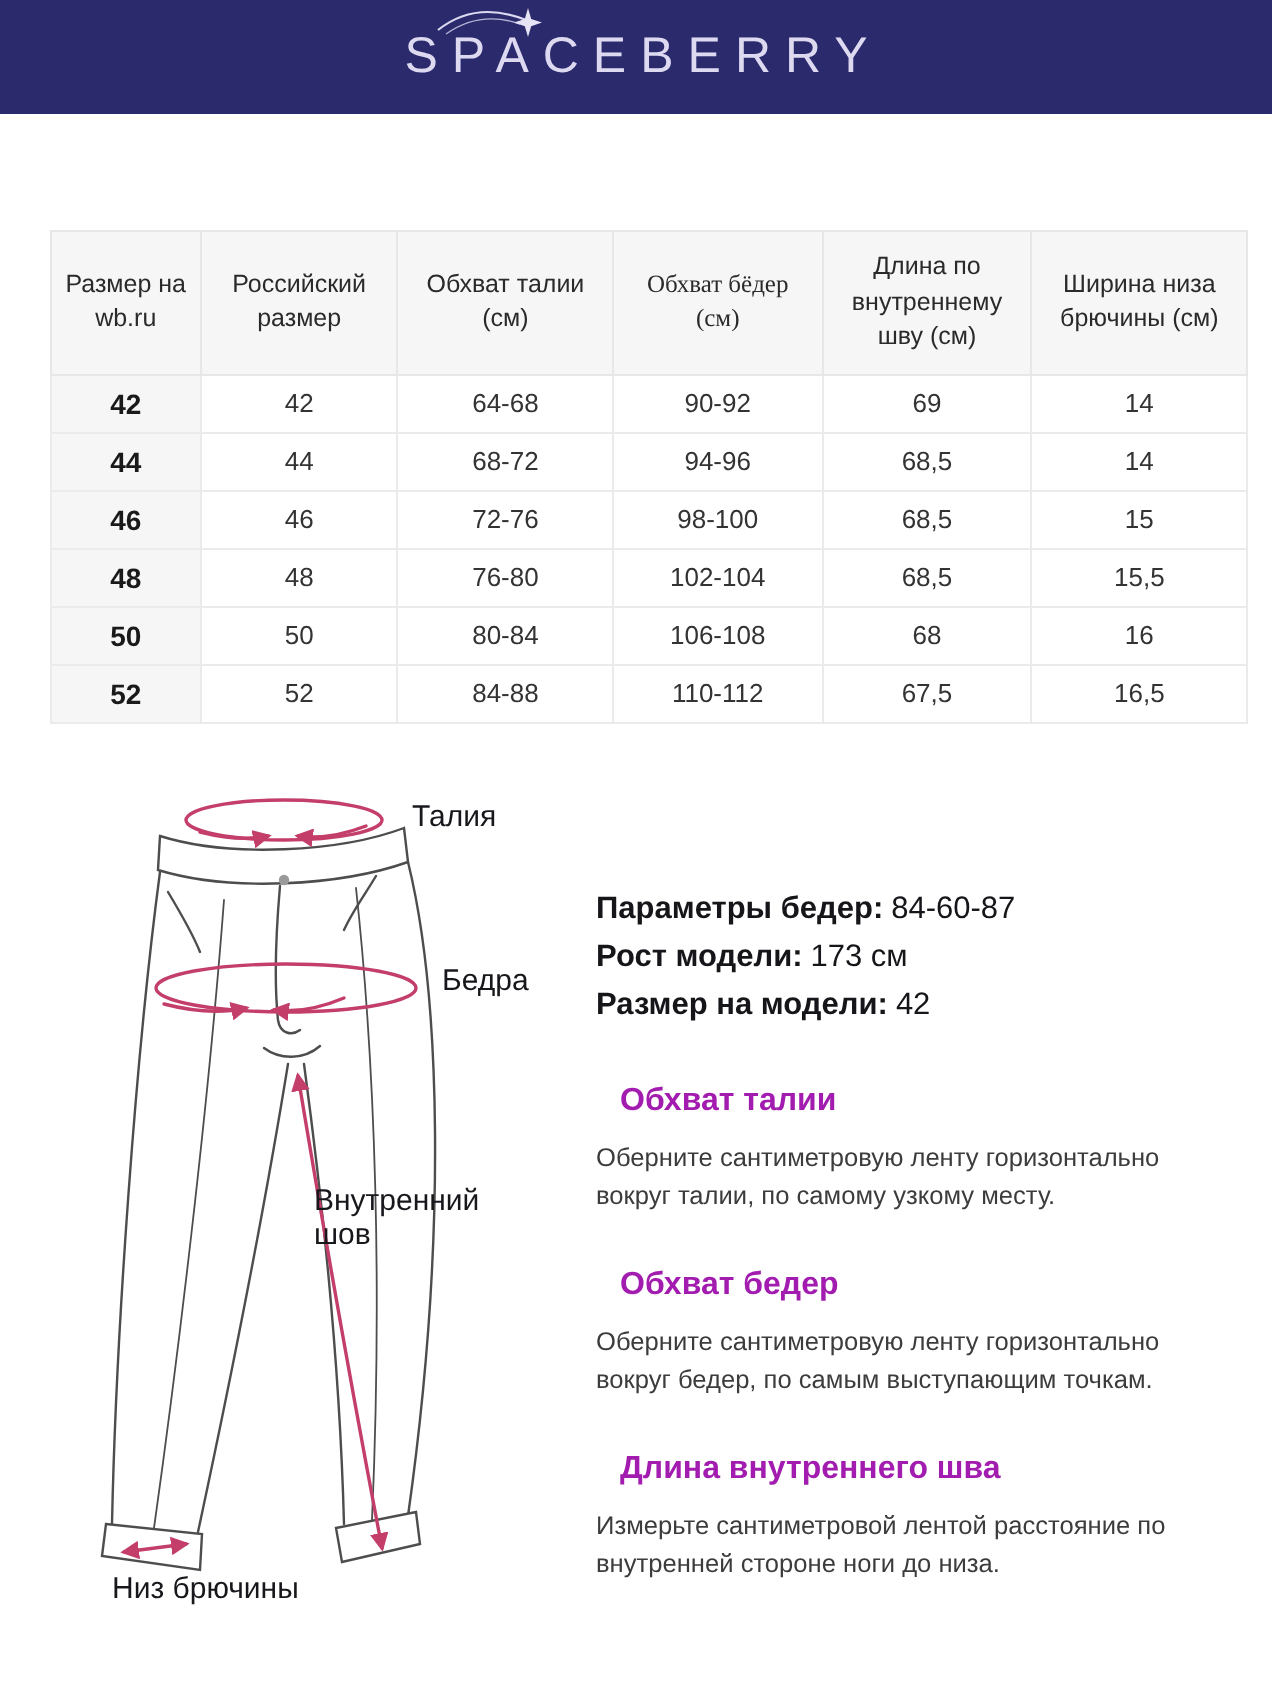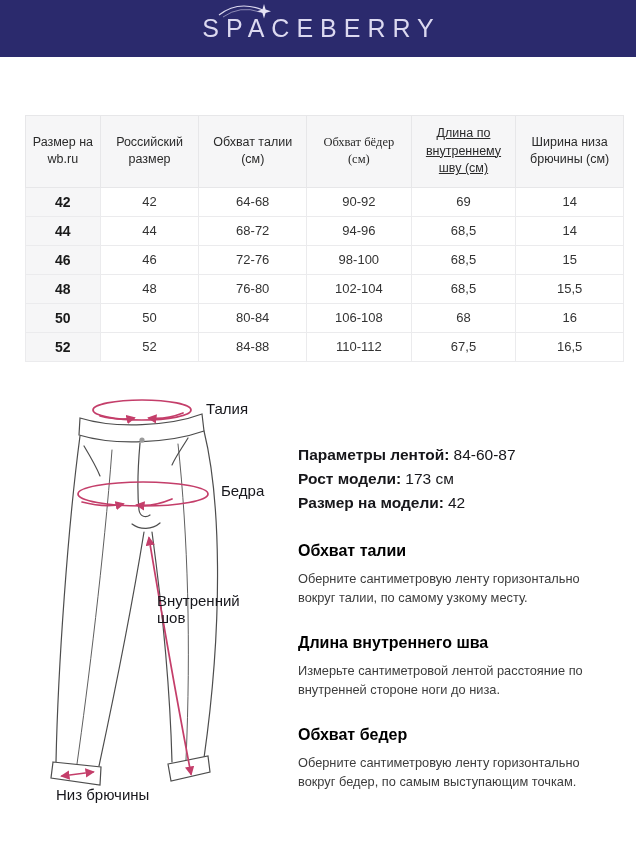--- a/index.html
+++ b/index.html
@@ -55,21 +55,21 @@
   .size-table td:first-child {
     background: #f6f6f7;
     font-weight: bold;
     font-size: 14px;
     color: #1a1a1a;
   }
   .size-table th:nth-child(1) { width: 12.5%; }
   .size-table th:nth-child(2) { width: 16.5%; }
   .size-table th:nth-child(3) { width: 18%; }
   .size-table th:nth-child(4) { width: 17.5%; font-family: Liberation Serif, serif; }
-  .size-table th:nth-child(5) { width: 17.5%; text-decoration: underline; }
+  .size-table th:nth-child(5) { width: 17.5%; }
   .size-table th:nth-child(6) { width: 18%; }
 
   
   .bottom { display: flex; margin-top: 22px; }
   .diagram { width: 290px; height: 430px; position: relative; flex: 0 0 290px; }
   .pants-svg { position: absolute; left: 20px; top: 2px; }
   .dg-label {
     position: absolute;
     font-size: 15px;
     font-weight: 500;
@@ -82,21 +82,21 @@
   .lbl-hips   { left: 221px; top: 98px; }
   .lbl-inseam { left: 157px; top: 208px; }
   .lbl-hem    { left: 56px;  top: 402px; }
 
   .info { flex: 1; padding: 59px 18px 0 8px; }
   .mi-row { font-size: 15.5px; line-height: 24px; color: #16161a; }
   .mi-label { font-weight: bold; margin-right: 4px; }
 
   .section { margin-top: 27px; max-width: 318px; }
   .section:first-of-type { margin-top: 31px; }
-  .section-title { font-size: 16px; font-weight: bold; color: #000000; margin: 0 0 9px 0; }
+  .section-title { font-size: 16px; font-weight: bold; color: #a21caf; margin: 0 0 9px 12px; }
   .section-desc  { font-size: 12.8px; line-height: 19px; color: #3c3c3c; margin: 0; }
 </style>
 </head>
 <body>
 
 <div class="banner">
   <div class="logo">
     <svg class="star-svg" width="58" height="26" viewBox="0 0 58 26">
       <path d="M3,16 Q22,1 47,11" fill="none" stroke="#dcd9f0" stroke-width="1.1"></path>
       <path d="M7,18 Q24,6 44,13" fill="none" stroke="#dcd9f0" stroke-width="0.7" opacity="0.8"></path>
@@ -223,37 +223,37 @@
     </svg>
 
     <div class="dg-label lbl-waist">Талия</div>
     <div class="dg-label lbl-hips">Бедра</div>
     <div class="dg-label wrap lbl-inseam">Внутренний шов</div>
     <div class="dg-label lbl-hem">Низ брючины</div>
   </div>
 
   <div class="info">
     <div class="mi-row">
-      <span class="mi-label">Параметры лентой:</span><span>84-60-87</span>
+      <span class="mi-label">Параметры бедер:</span><span>84-60-87</span>
     </div>
     <div class="mi-row">
       <span class="mi-label">Рост модели:</span><span>173 см</span>
     </div>
     <div class="mi-row">
       <span class="mi-label">Размер на модели:</span><span>42</span>
     </div>
 
     <div class="section">
       <h3 class="section-title">Обхват талии</h3>
       <p class="section-desc">Оберните сантиметровую ленту горизонтально вокруг талии, по самому узкому месту.</p>
     </div>
 
     <div class="section">
+      <h3 class="section-title">Обхват бедер</h3>
+      <p class="section-desc">Оберните сантиметровую ленту горизонтально вокруг бедер, по самым выступающим точкам.</p>
+    </div>
+
+    <div class="section">
       <h3 class="section-title">Длина внутреннего шва</h3>
       <p class="section-desc">Измерьте сантиметровой лентой расстояние по внутренней стороне ноги до низа.</p>
     </div>
-
-    <div class="section">
-      <h3 class="section-title">Обхват бедер</h3>
-      <p class="section-desc">Оберните сантиметровую ленту горизонтально вокруг бедер, по самым выступающим точкам.</p>
-    </div>
   </div>
 </div>
 
 </body></html>

